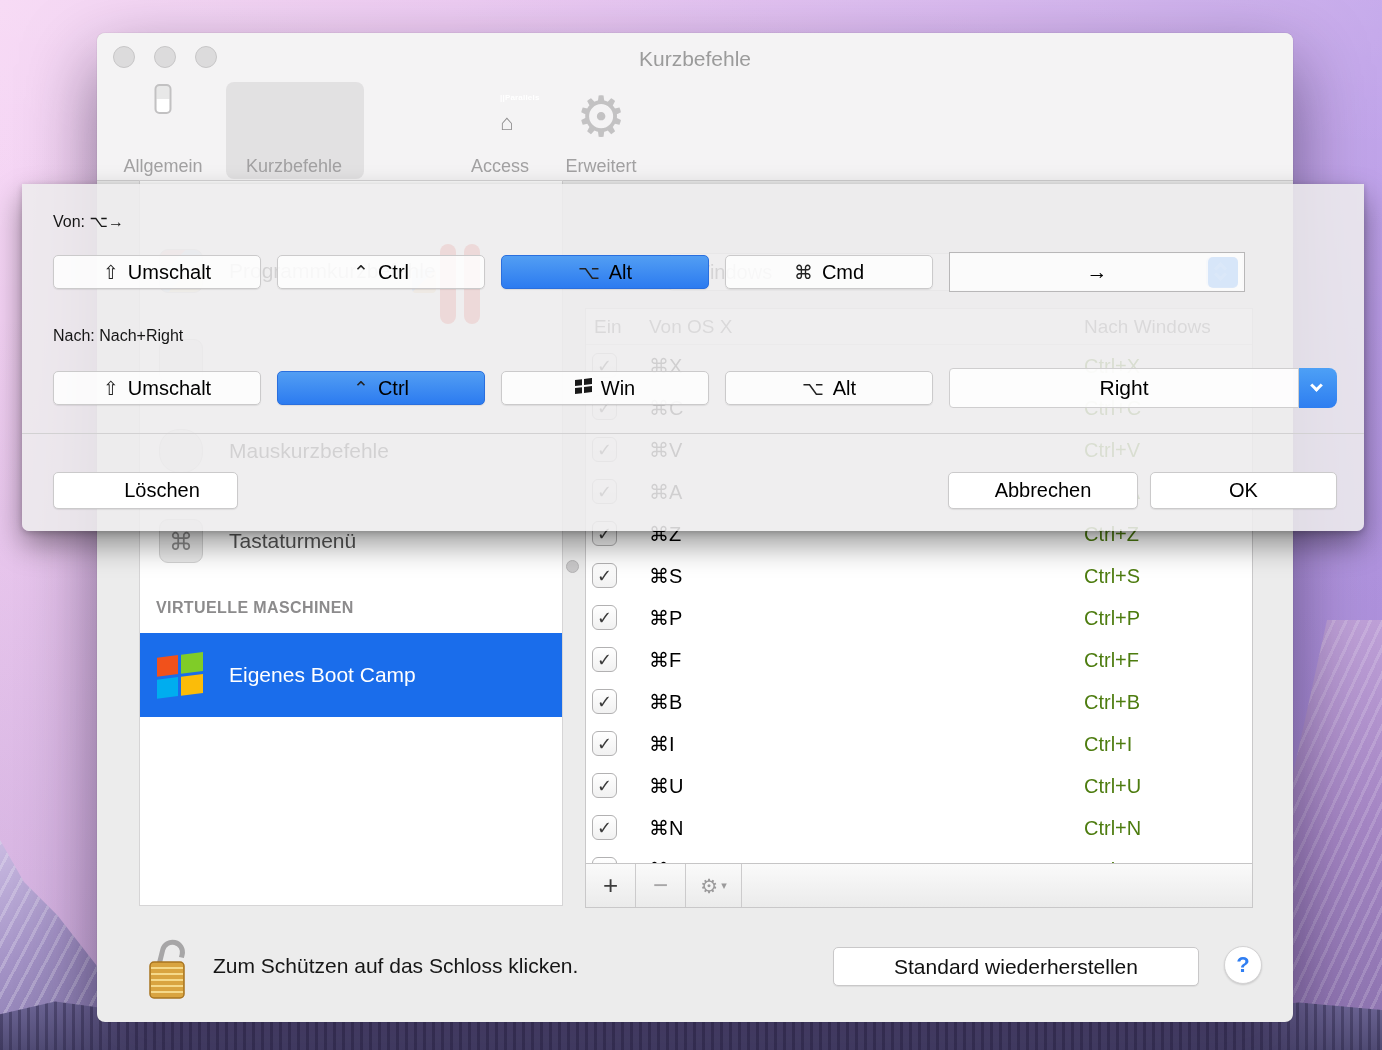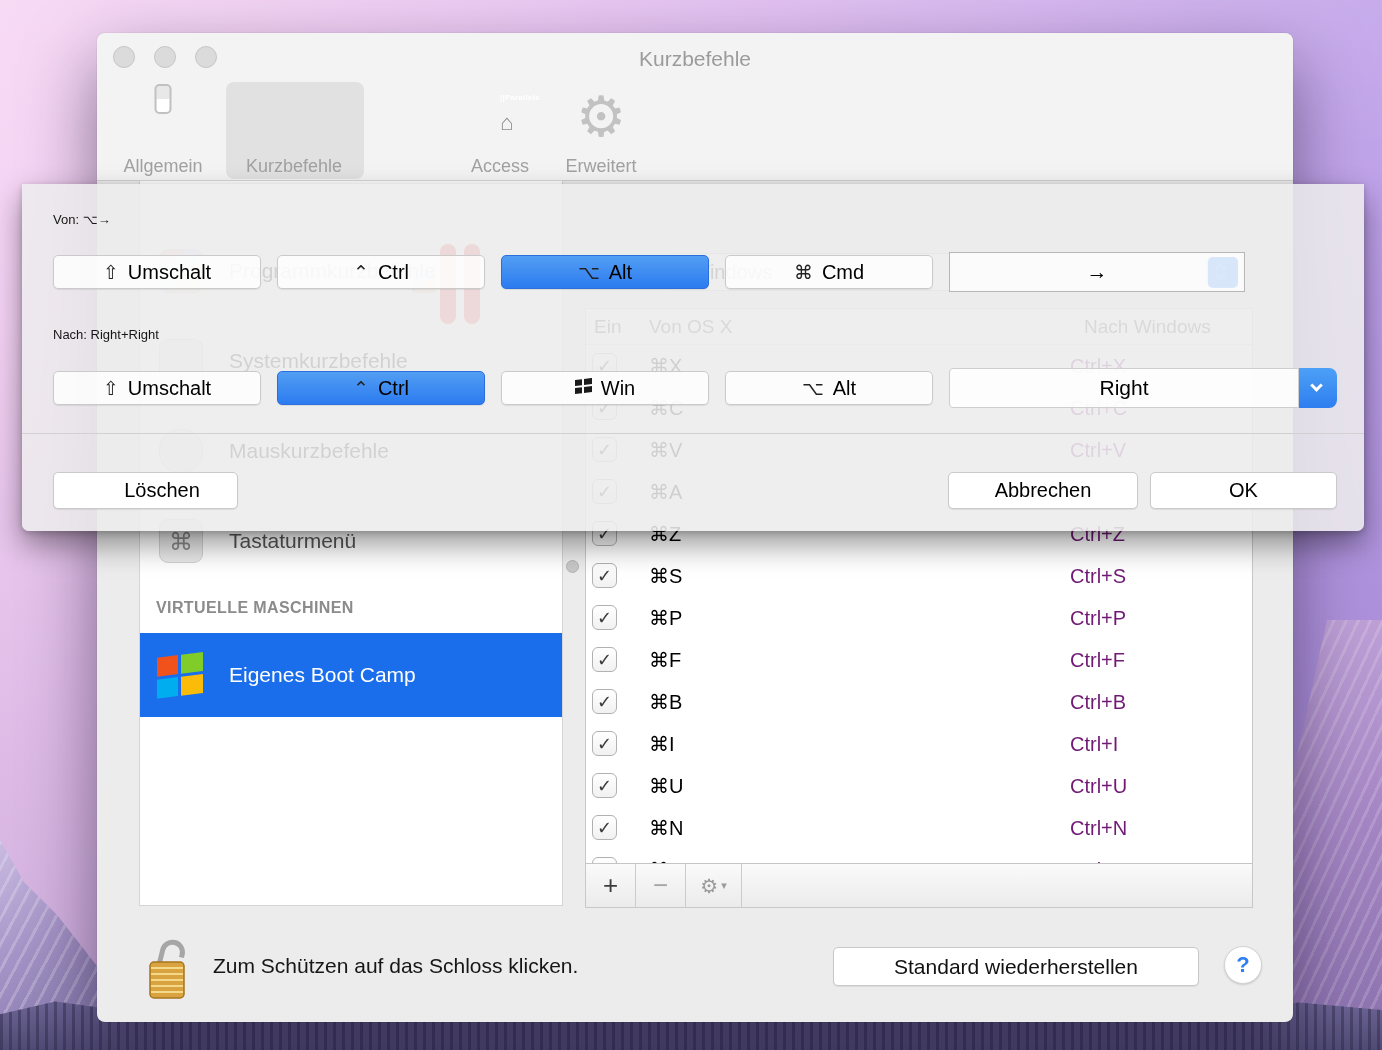--- a/index.html
+++ b/index.html
@@ -93,21 +93,21 @@
   
   .thead{position:absolute;left:0;top:0;right:0;height:36px;border-bottom:1px solid #dedede;}
   .thead span{position:absolute;top:7px;font-size:19px;color:#555;}
   .th-on{left:8px;}.th-from{left:63px;}.th-to{left:498px;}
   .trows{position:absolute;left:0;top:36px;right:0;}
   .trow{position:relative;height:42px;}
   .checkbox{position:absolute;left:6px;top:8px;width:25px;height:25px;border-radius:6px;
     background:linear-gradient(#fff,#f1f1f1);border:1px solid #b2b1b2;
     text-align:center;line-height:24px;font-size:18px;color:#3a3a3a;}
   .cell-from{position:absolute;left:63px;top:0;line-height:42px;font-size:20px;color:#000;}
-  .cell-to{position:absolute;left:484px;top:0;line-height:42px;font-size:20px;color:#701a75;}
+  .cell-to{position:absolute;left:498px;top:0;line-height:42px;font-size:20px;color:#4d7c0f;}
   .tbar{position:absolute;left:0;right:0;bottom:0;height:44px;border-top:1px solid #c6c5c6;
     background:linear-gradient(#fafafa,#ebebeb);display:flex;}
   .tbar .cell{width:50px;border-right:1px solid #cccbcc;display:flex;align-items:center;justify-content:center;}
   .tb-plus{font-size:26px;color:#3c3c3c;}
   .tb-minus{font-size:26px;color:#a7a6a7;}
   .tb-gear{font-size:20px;color:#9b9a9b;}
   .tb-caret{font-size:11px;color:#9b9a9b;margin-left:3px;}
 
   
   .lock-text{position:absolute;left:116px;top:921px;font-size:21px;color:#161616;}
@@ -116,21 +116,21 @@
     text-align:center;line-height:37px;box-shadow:0 1px 1px rgba(0,0,0,.07);}
   .help-btn{position:absolute;left:1127px;top:913px;width:38px;height:38px;border-radius:50%;background:#fff;
     border:1px solid #d4d3d4;box-shadow:0 1px 2px rgba(0,0,0,.15);
     text-align:center;line-height:36px;font-size:22px;font-weight:bold;color:#2f7ef2;}
   .lock-icon{position:absolute;left:50px;top:903px;}
 
   
   .sheet{position:absolute;left:22px;top:184px;width:1342px;height:347px;
     background:rgba(237,236,237,.88);border-radius:0 0 7px 7px;
     box-shadow:0 14px 30px rgba(0,0,0,.4),0 2px 6px rgba(0,0,0,.2);}
-  .sheet-label{position:absolute;left:31px;font-size:13px;color:#161616;}
+  .sheet-label{position:absolute;left:31px;font-size:16px;color:#161616;}
   .sh-von{top:28px;}.sh-nach{top:143px;}
   .mbtn{position:absolute;height:34px;width:208px;border-radius:5px;
     background:rgba(255,255,255,.82);border:1px solid #cbcacb;
     box-shadow:0 1px 1px rgba(0,0,0,.08);
     display:flex;align-items:center;justify-content:center;gap:9px;font-size:20px;color:#000;}
   .mbtn .glyph{font-size:19px;color:#222;}
   .mbtn.active{background:linear-gradient(#529ef3,#2c7bf0);border-color:#2a6fde;}
   .row1{top:71px;}.row2{top:187px;}
   .c1{left:31px;}.c2{left:255px;}.c3{left:479px;}.c4{left:703px;}
   .key-dd{position:absolute;left:927px;top:68px;width:296px;height:40px;
@@ -218,21 +218,20 @@
           <i></i>
         </div>
       <div class="ghost-thumb"></div>
 
       <div class="ghost-item" style="top:46px">
         <span class="gi-icon gi-photo"></span>
         <span class="gi-label">Programmkurzbefehle</span>
       </div>
       <div class="ghost-item" style="top:136px">
         <span class="gi-icon"></span>
-        <span class="gi-label">Systemkurzbefehle</span>
       </div>
       <div class="ghost-item" style="top:226px">
         <span class="gi-icon gi-mouse"></span>
         <span class="gi-label">Mauskurzbefehle</span>
       </div>
       <div class="ghost-item" style="top:316px">
         <span class="gi-icon gi-cmd">⌘</span>
         <span class="gi-label" style="color:#555">Tastaturmenü</span>
       </div>
 
@@ -392,21 +391,21 @@
     <div class="mbtn row1 c4">
       <span class="glyph">⌘</span>
       <span>Cmd</span>
     </div>
     <div class="key-dd">
       <span>→</span>
       <span class="ghost-step"></span>
     </div>
 
     <div class="sheet-label sh-nach">
-      <span>Nach:</span>&nbsp;<span>Right+Right</span>
+      <span>Nach:</span>&nbsp;<span>Nach+Right</span>
     </div>
 
     <div class="mbtn row2 c1">
       <span class="glyph">⇧</span>
       <span>Umschalt</span>
     </div>
     <div class="mbtn active row2 c2">
       <span class="glyph">⌃</span>
       <span>Ctrl</span>
     </div>

